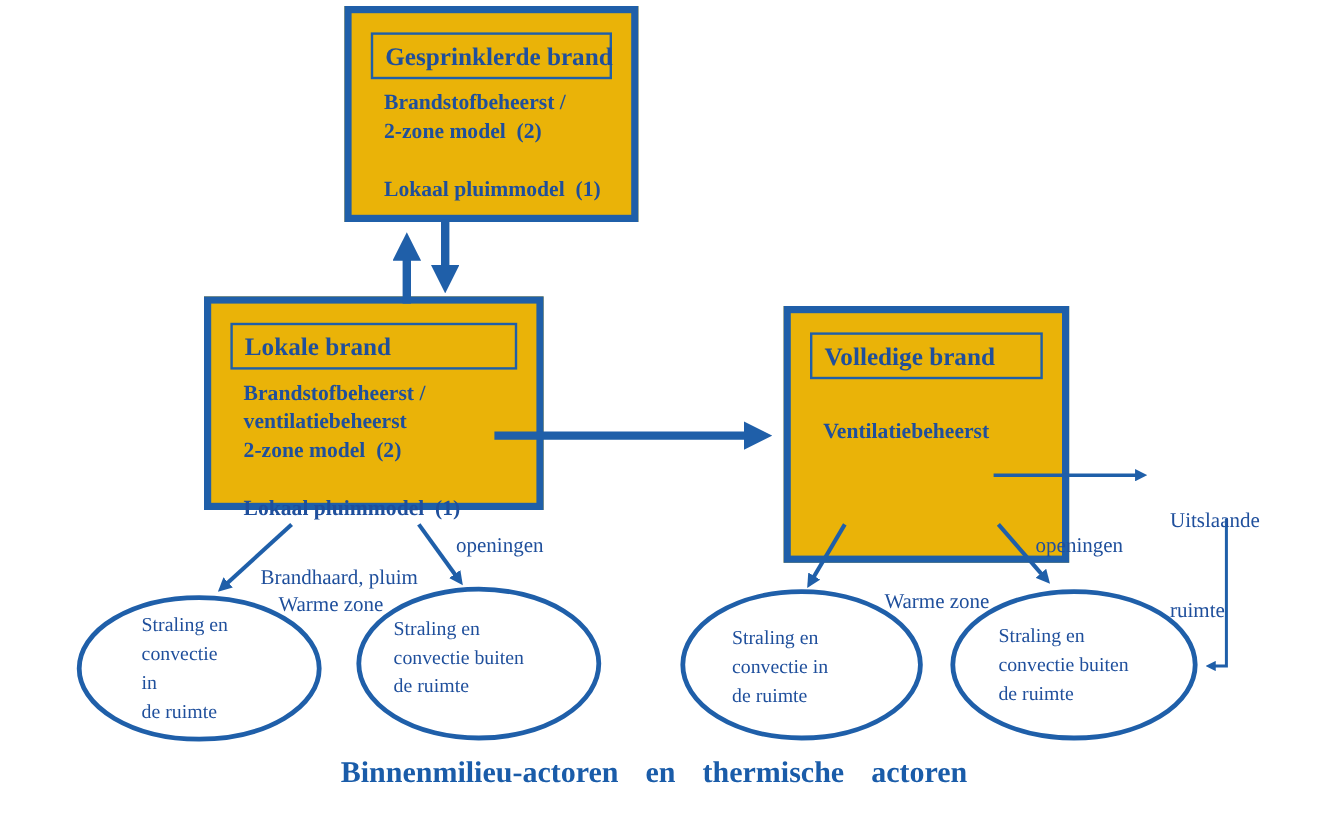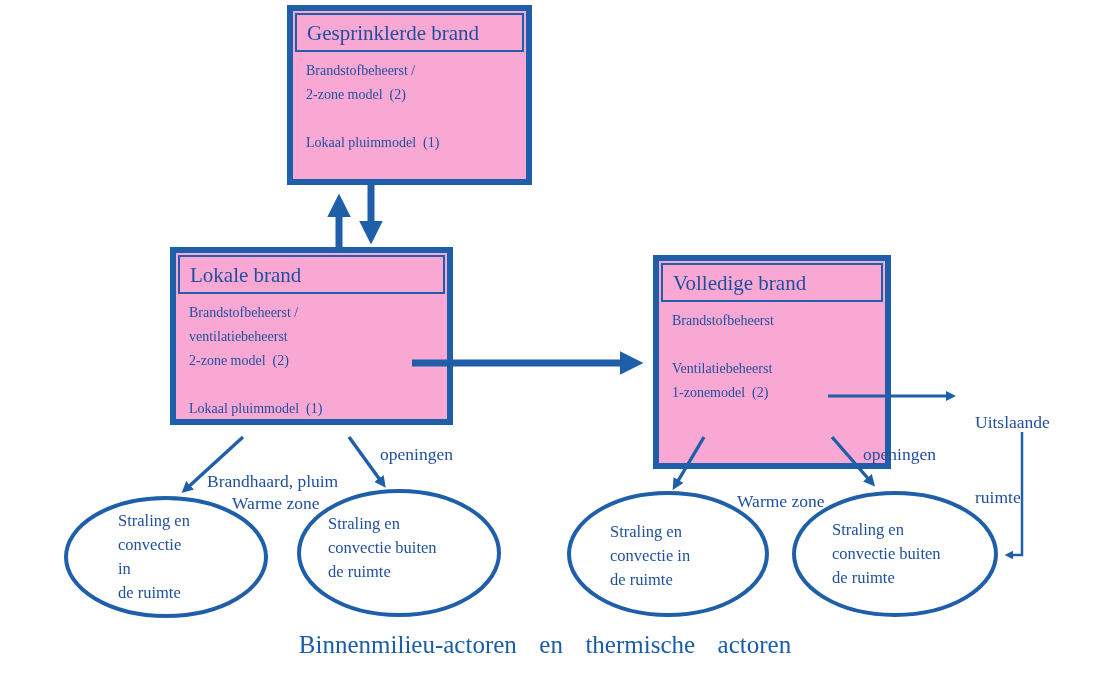--- a/index.html
+++ b/index.html
@@ -6,44 +6,44 @@
     --blue:#1f5fa9;
     --textblue:#1f4f9c;
   }
   html,body{margin:0;padding:0;background:#ffffff;}
   .stage{
     position:relative;width:1107px;height:683px;background:#ffffff;overflow:hidden;
     font-family:"Liberation Serif", serif;color:var(--textblue);
   }
   .layer{position:absolute;left:0;top:0;pointer-events:none;}
   .fbox{
-    position:absolute;border:6px solid var(--blue);background:#f9a8d4;
-    box-sizing:border-box;padding:2px;z-index:1;
+    position:absolute;border:6px solid var(--blue);background:#eab308;
+    box-sizing:border-box;padding:16px;z-index:1;font-weight:bold;
   }
   .fbox-title{
     border:2px solid var(--blue);box-sizing:border-box;
     font-size:21px;line-height:26px;padding:5px 4px 4px 10px;
     white-space:pre;color:var(--textblue);
   }
   .fbox-body{
-    padding:7px 2px 0 11px;font-size:14px;line-height:24px;color:var(--textblue);
+    padding:7px 2px 0 11px;font-size:18px;line-height:24px;color:var(--textblue);
   }
   .bline{white-space:pre;min-height:24px;}
   .lbl{
     position:absolute;font-size:17.5px;line-height:20px;white-space:pre;
     color:var(--textblue);z-index:3;
   }
   .lbl2{line-height:25px;}
   .etxt{
     position:absolute;font-size:16.5px;line-height:24px;color:var(--textblue);z-index:3;
   }
   .eline{white-space:pre;min-height:24px;}
   .caption{
     position:absolute;left:0px;top:631px;width:1090px;text-align:center;
-    font-weight:normal;font-size:25px;color:#1a5ca9;word-spacing:5px;white-space:pre;z-index:3;
+    font-weight:bold;font-size:25px;color:#1a5ca9;word-spacing:5px;white-space:pre;z-index:3;
   }
 </style>
 </head>
 <body>
 
 <div class="stage">
 
   <div class="fbox" style="left:287px;top:5px;width:245px;height:180px">
     <div class="fbox-title">Gesprinklerde brand</div>
     <div class="fbox-body">
@@ -61,24 +61,22 @@
       <div class="bline">ventilatiebeheerst</div>
       <div class="bline">2-zone model  (2)</div>
       <div class="bline"></div>
       <div class="bline">Lokaal pluimmodel  (1)</div>
     </div>
   </div>
 
   <div class="fbox" style="left:653px;top:255px;width:238px;height:214px">
     <div class="fbox-title">Volledige brand</div>
     <div class="fbox-body">
-      <div class="bline">Brandstofbeheerst</div>
       <div class="bline"></div>
       <div class="bline">Ventilatiebeheerst</div>
-      <div class="bline">1-zonemodel  (2)</div>
     </div>
   </div>
 
   <svg class="layer" width="1107" height="683" viewBox="0 0 1107 683" style="z-index:2">
     <defs>
       <marker id="ah" viewBox="0 0 10 10" refX="6" refY="5" markerWidth="3.4" markerHeight="3.4" orient="auto-start-reverse">
         <path d="M0,0 L10,5 L0,10 z" fill="#1f5fa9"></path>
       </marker>
     </defs>
 
@@ -92,27 +90,27 @@
     <line x1="412" y1="363" x2="634" y2="363" stroke="#1f5fa9" stroke-width="7" marker-end="url(#ah)"></line>
     <line x1="828" y1="396" x2="952" y2="396" stroke="#1f5fa9" stroke-width="3" marker-end="url(#ah)"></line>
     <polyline points="1022,432 1022,555 1008,555" fill="none" stroke="#1f5fa9" stroke-width="2.5" marker-end="url(#ah)"></polyline>
 
     <line x1="243" y1="437" x2="185" y2="490" stroke="#1f5fa9" stroke-width="3.4" marker-end="url(#ah)"></line>
     <line x1="349" y1="437" x2="383" y2="484" stroke="#1f5fa9" stroke-width="3.4" marker-end="url(#ah)"></line>
     <line x1="704" y1="437" x2="675" y2="486" stroke="#1f5fa9" stroke-width="3.4" marker-end="url(#ah)"></line>
     <line x1="832" y1="437" x2="872" y2="483" stroke="#1f5fa9" stroke-width="3.4" marker-end="url(#ah)"></line>
   </svg>
 
-  <div class="lbl" style="left:207px;top:471px">Brandhaard, pluim</div>
+  <div class="lbl" style="left:217px;top:471px">Brandhaard, pluim</div>
   <div class="lbl" style="left:232px;top:493px">Warme zone</div>
   <div class="lbl" style="left:380px;top:444px">openingen</div>
   <div class="lbl" style="left:737px;top:491px">Warme zone</div>
   <div class="lbl" style="left:863px;top:444px">openingen</div>
 
-  <div class="lbl lbl2" style="left:975px;top:360px">
+  <div class="lbl lbl2" style="left:975px;top:371px">
     <div>Uitslaande</div>
     <div>ruimte</div>
   </div>
 
   <div class="etxt" style="left:118px;top:509px">
     <div class="eline">Straling en</div>
     <div class="eline">convectie</div>
     <div class="eline">in</div>
     <div class="eline">de ruimte</div>
   </div>

